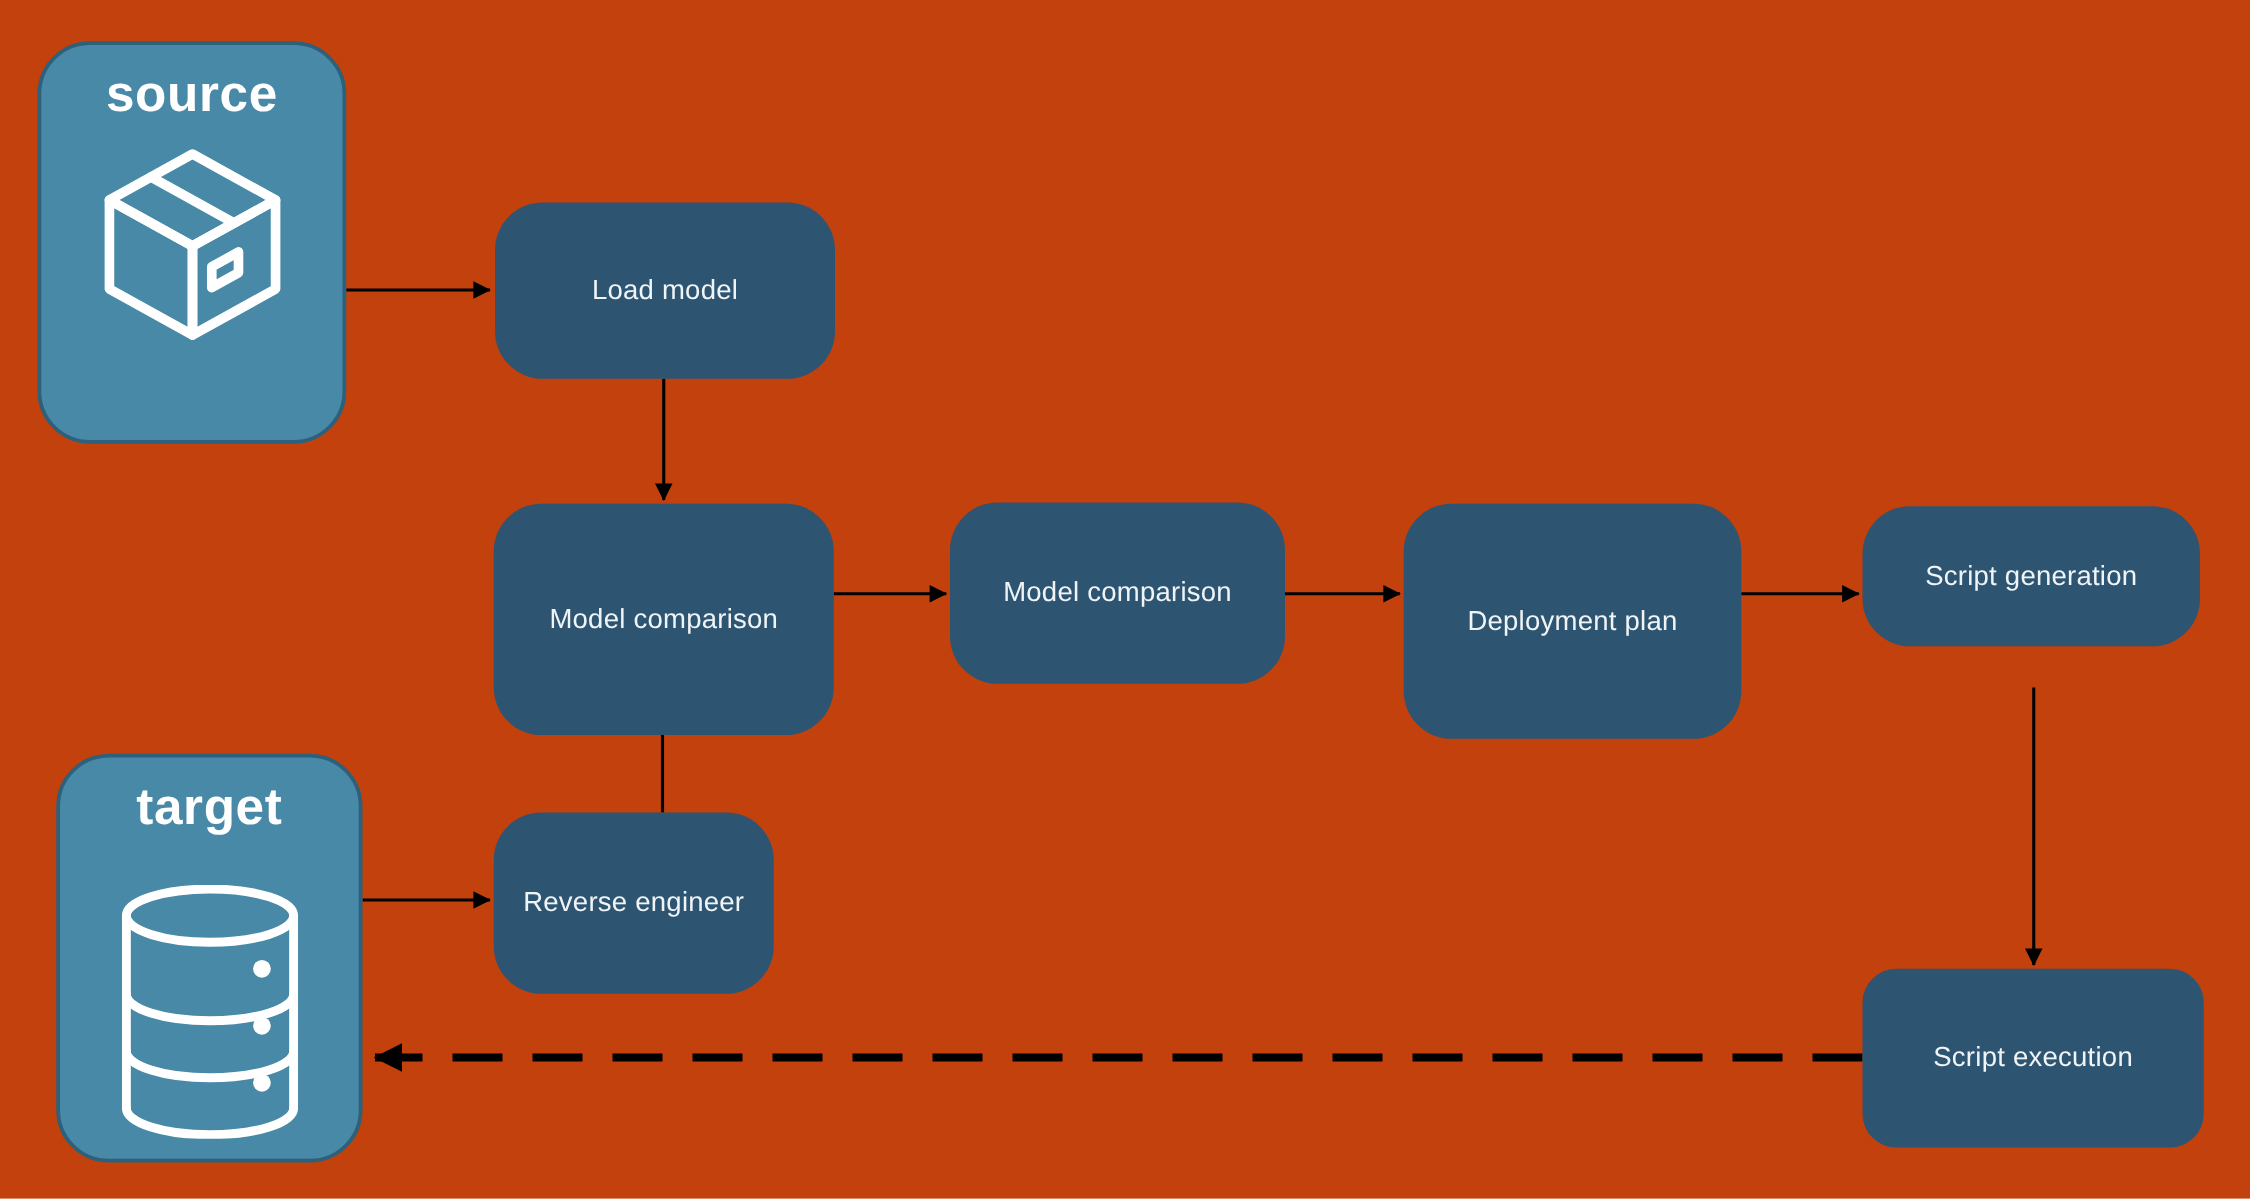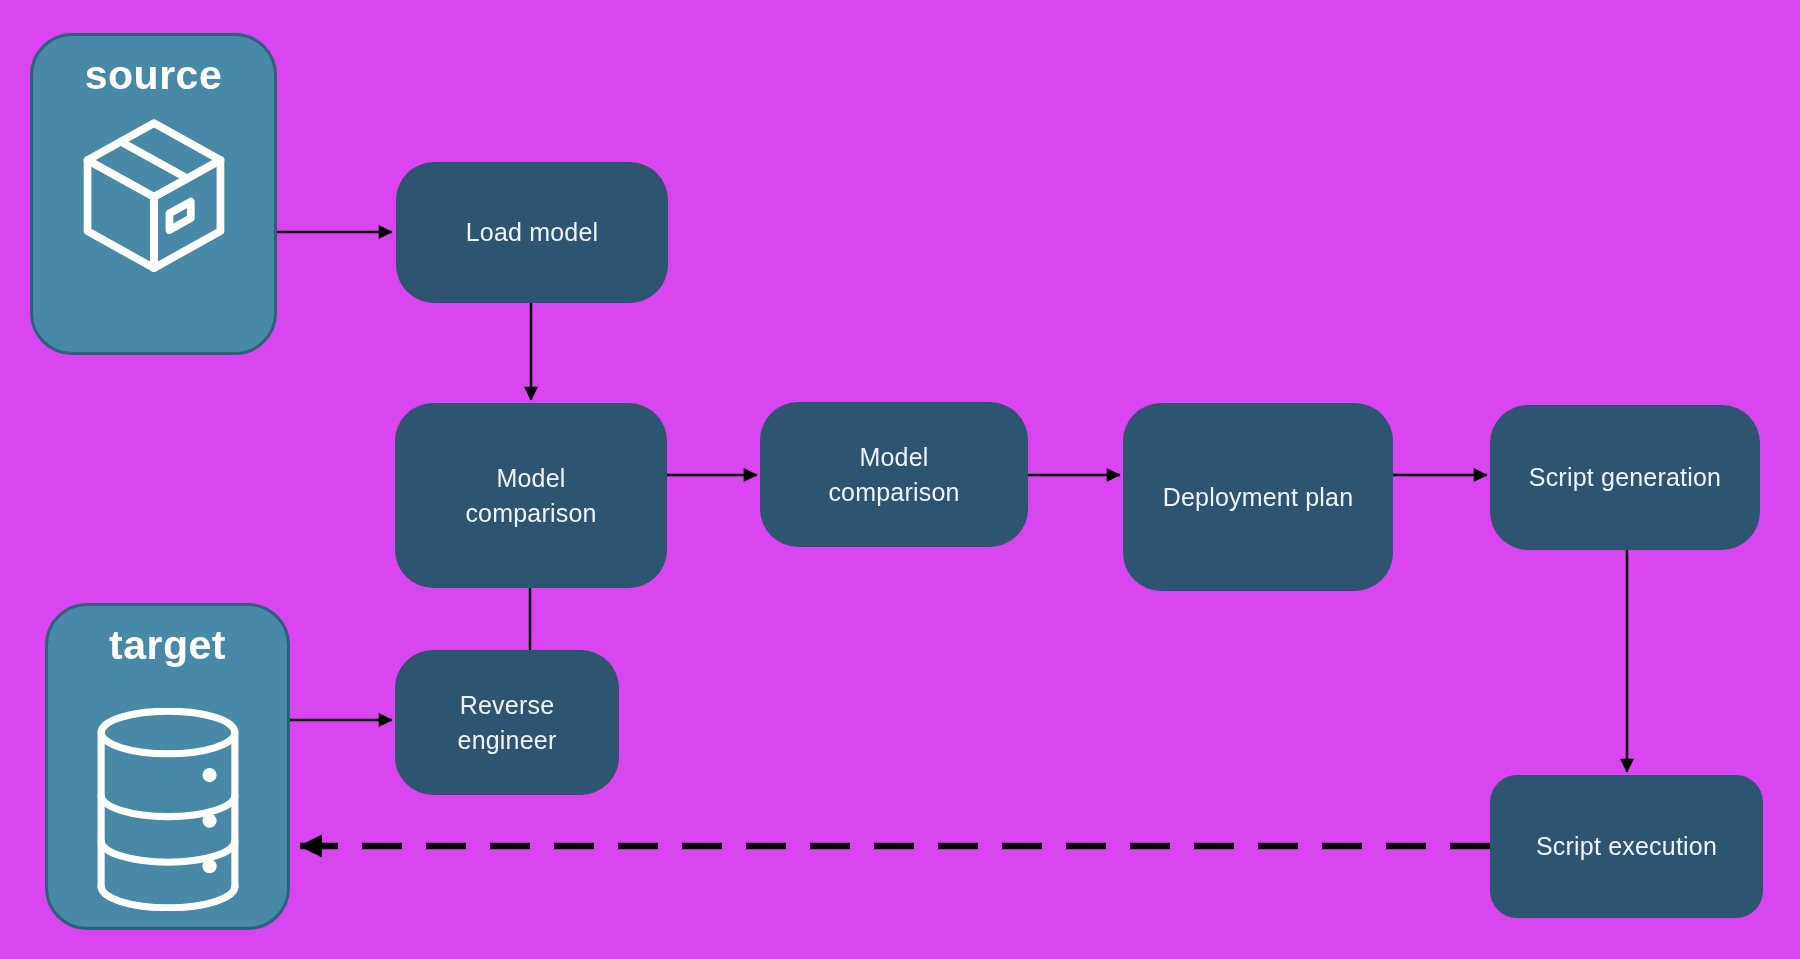--- a/index.html
+++ b/index.html
@@ -1,32 +1,32 @@
 <!DOCTYPE html>
 <html style="--node-fill: #2d5572; --node-text: #f0f4f7; --endpoint-fill: #4789a7; --endpoint-border: #2d607a; --endpoint-text: #ffffff; --arrow: #000000; --background: #ffffff;"><head>
 <meta charset="utf-8">
 <style>
   html,body{margin:0;padding:0;background:#ffffff;}
   #canvas{
-    position:relative;width:1800px;height:959px;background:#d946ef;overflow:hidden;
+    position:relative;width:1800px;height:959px;background:#c2410c;overflow:hidden;
     font-family:"Liberation Sans","DejaVu Sans",sans-serif;
   }
   
   .node{
     position:absolute;display:flex;align-items:center;justify-content:center;
     background:var(--node-fill,#2d5572);color:var(--node-text,#f0f4f7);
     border-radius:38px;text-align:center;
-    font-size:25px;line-height:1.4;letter-spacing:.2px;
+    font-size:22px;line-height:1.4;letter-spacing:.2px;
   }
   .node .lbl{display:block;max-width:195px;}
   #n-load-model       {left:396px;top:162px;width:272px;height:141px;}
   #n-model-comparison {left:395px;top:403px;width:272px;height:185px;}
   #n-model-differences{left:760px;top:402px;width:268px;height:145px;}
   #n-deployment-plan  {left:1123px;top:403px;width:270px;height:188px;}
-  #n-script-generation{left:1490px;top:405px;width:270px;height:145px;}
+  #n-script-generation{left:1490px;top:405px;width:270px;height:112px;}
   #n-reverse-engineer {left:395px;top:650px;width:224px;height:145px;}
   #n-script-execution {left:1490px;top:775px;width:273px;height:143px;border-radius:27px;}
   
   .endpoint{
     position:absolute;display:flex;flex-direction:column;align-items:center;
     background:var(--endpoint-fill,#4789a7);
     border:3px solid var(--endpoint-border,#2d607a);
     border-radius:42px;box-sizing:border-box;
   }
   .endpoint .ep-label{

